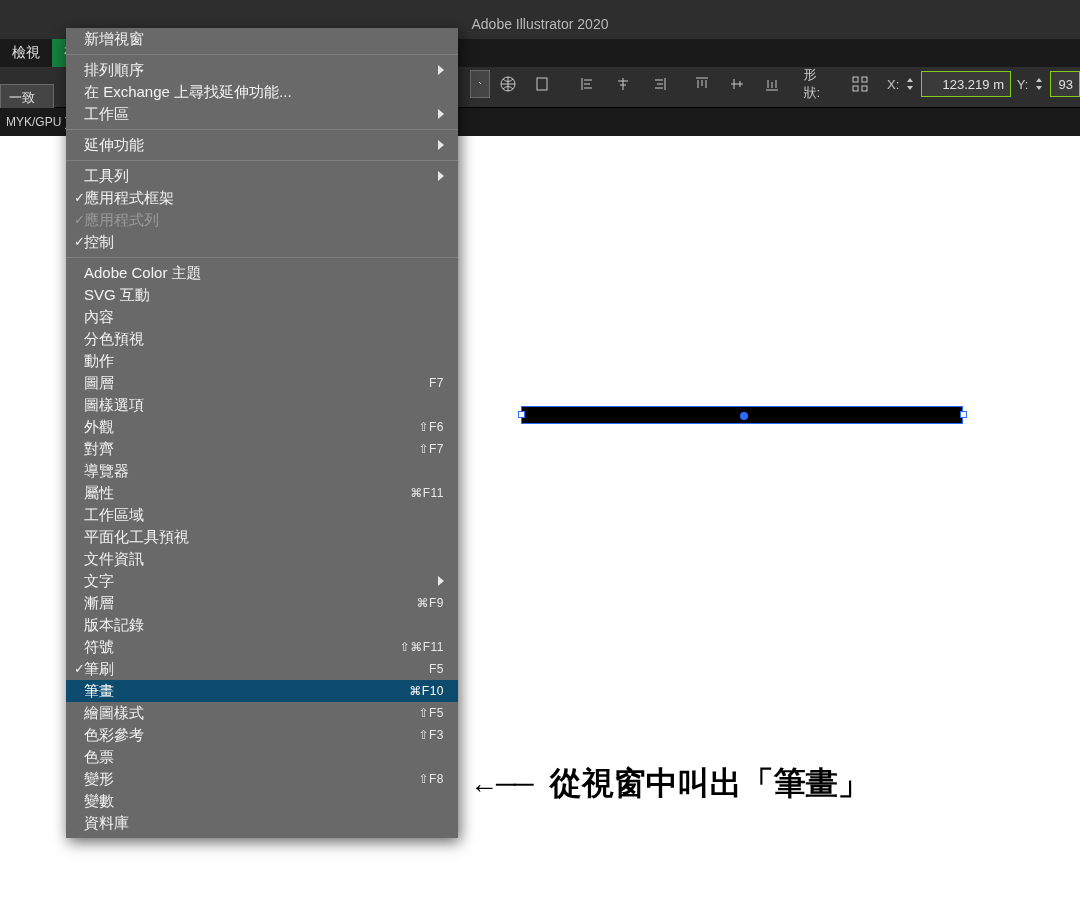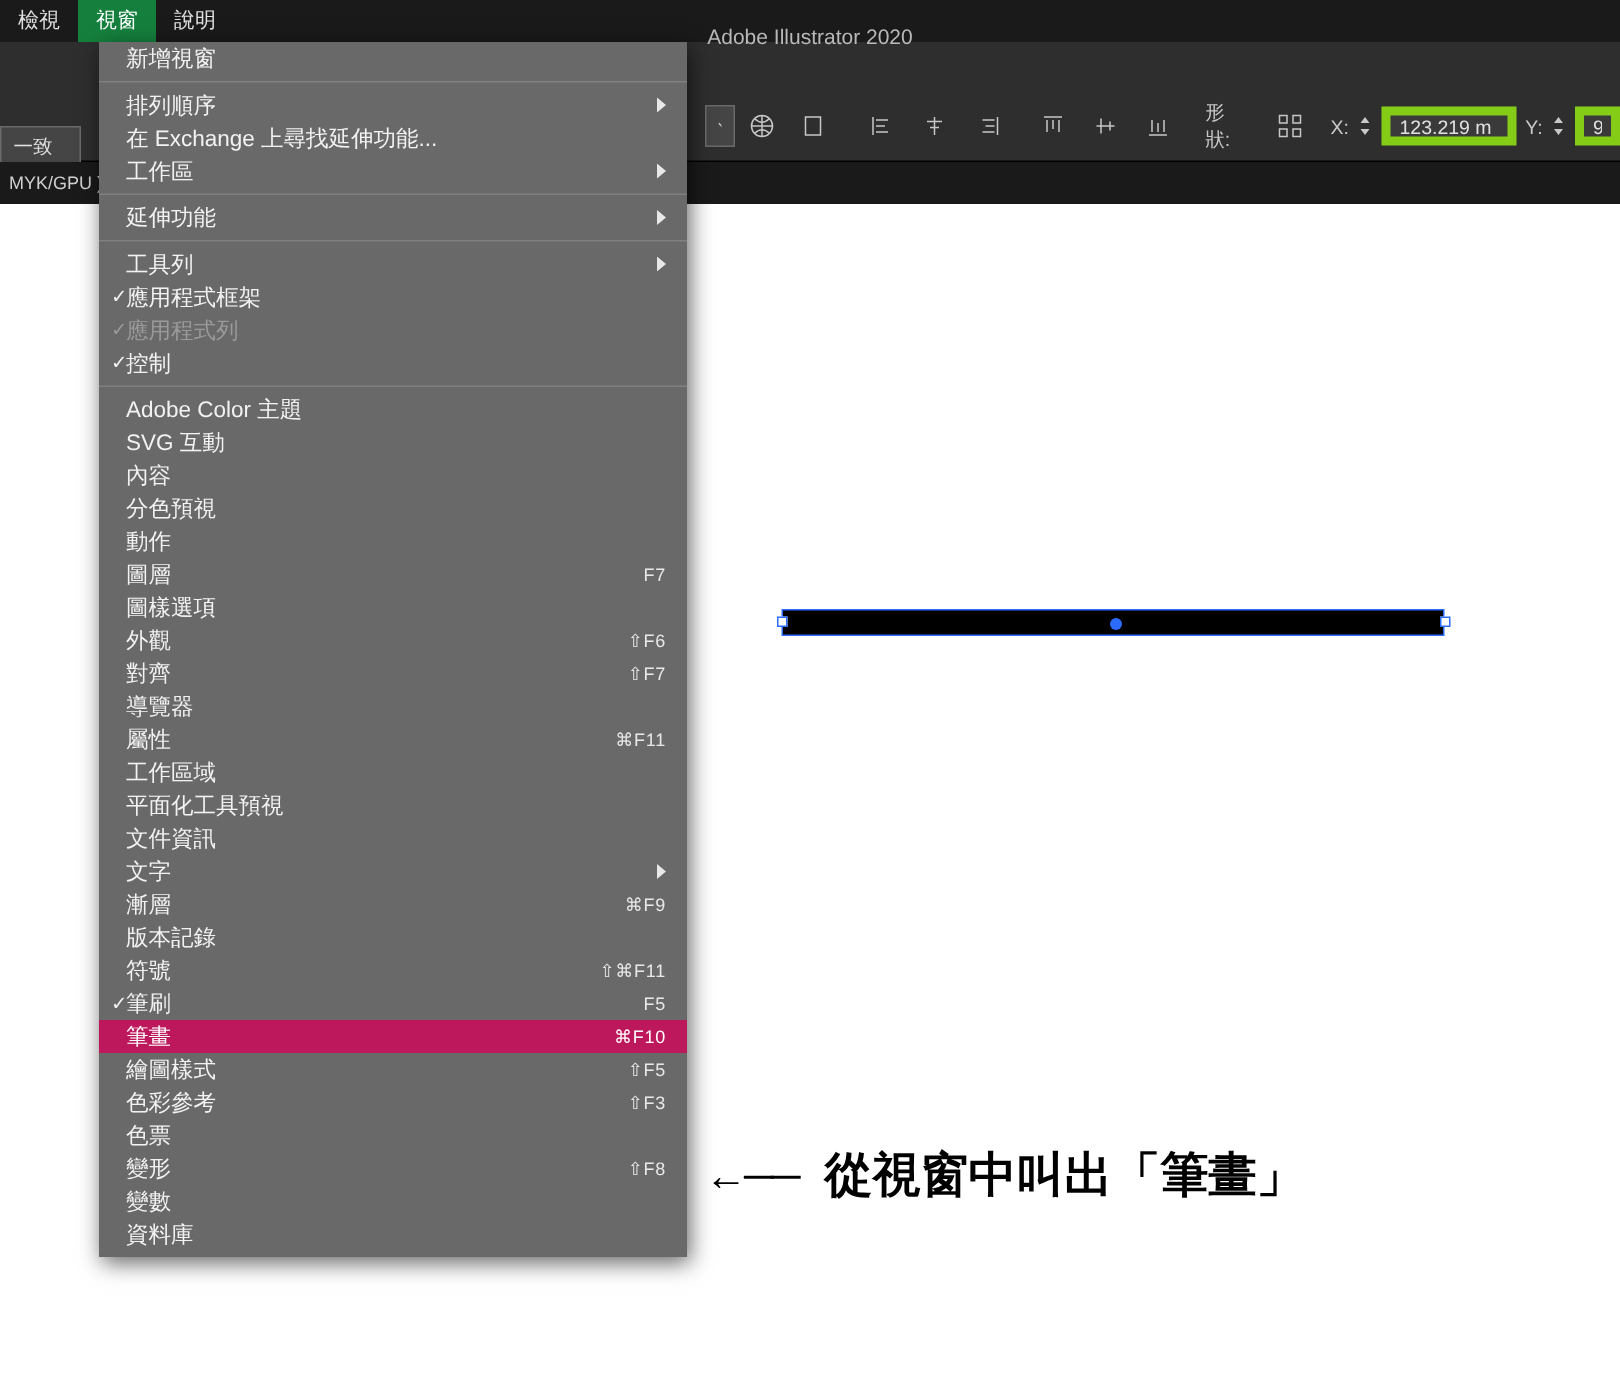--- a/index.html
+++ b/index.html
@@ -11,20 +11,21 @@
     overflow: hidden;
     position: relative;
   }
   .menubar {
     background: #1a1a1a;
     height: 28px;
     display: flex;
     align-items: stretch;
     color: #e0e0e0;
     font-size: 14px;
+    margin-top: 39px;
   }
   .menubar-item {
     padding: 0 12px;
     display: flex;
     align-items: center;
     cursor: default;
   }
   .menubar-item.active { background: #15803d; color: #fff; font-family: Liberation Serif, serif; }
   .app-title {
     position: absolute;
@@ -60,27 +61,27 @@
   .dropdown {
     background: #454545;
     border: 1px solid #6a6a6a;
     height: 28px;
     display: inline-flex; align-items: center;
     padding: 0 8px;
     color: #e0e0e0;
   }
   .coord-input {
     background: #3a3a3a;
-    border: 6px solid #84cc16;
+    border: 1px solid #84cc16;
     color: #e0e0e0;
     height: 26px;
     width: 90px;
     padding: 0 6px;
     font-size: 13px;
-    text-align: left;
+    text-align: right;
   }
   .doc-tab-bar {
     position: absolute;
     top: 108px; left: 0; right: 0;
     background: #1a1a1a;
     height: 28px;
     display: flex;
     align-items: center;
     color: #d0d0d0;
     font-size: 12px;
@@ -136,21 +137,21 @@
     padding-bottom: 4px;
   }
   .menu-item {
     height: 22px;
     display: flex;
     align-items: center;
     padding: 0 14px 0 18px;
     position: relative;
     cursor: default;
   }
-  .menu-item.highlight { background: #be185d; color: #fff; }
+  .menu-item.highlight { background: #0c4a6e; color: #fff; }
   .menu-item.disabled { color: #9a9a9a; }
   .menu-item .label { flex: 1; }
   .menu-item .shortcut { font-size: 12px; color: #e8e8e8; letter-spacing: 0.5px; }
   .menu-item.highlight .shortcut { color: #fff; }
   .menu-item .check {
     position: absolute; left: 8px; top: 3px; font-size: 13px;
   }
   .menu-item .sub-arrow {
     position: absolute; right: 12px; top: 6px;
   }

